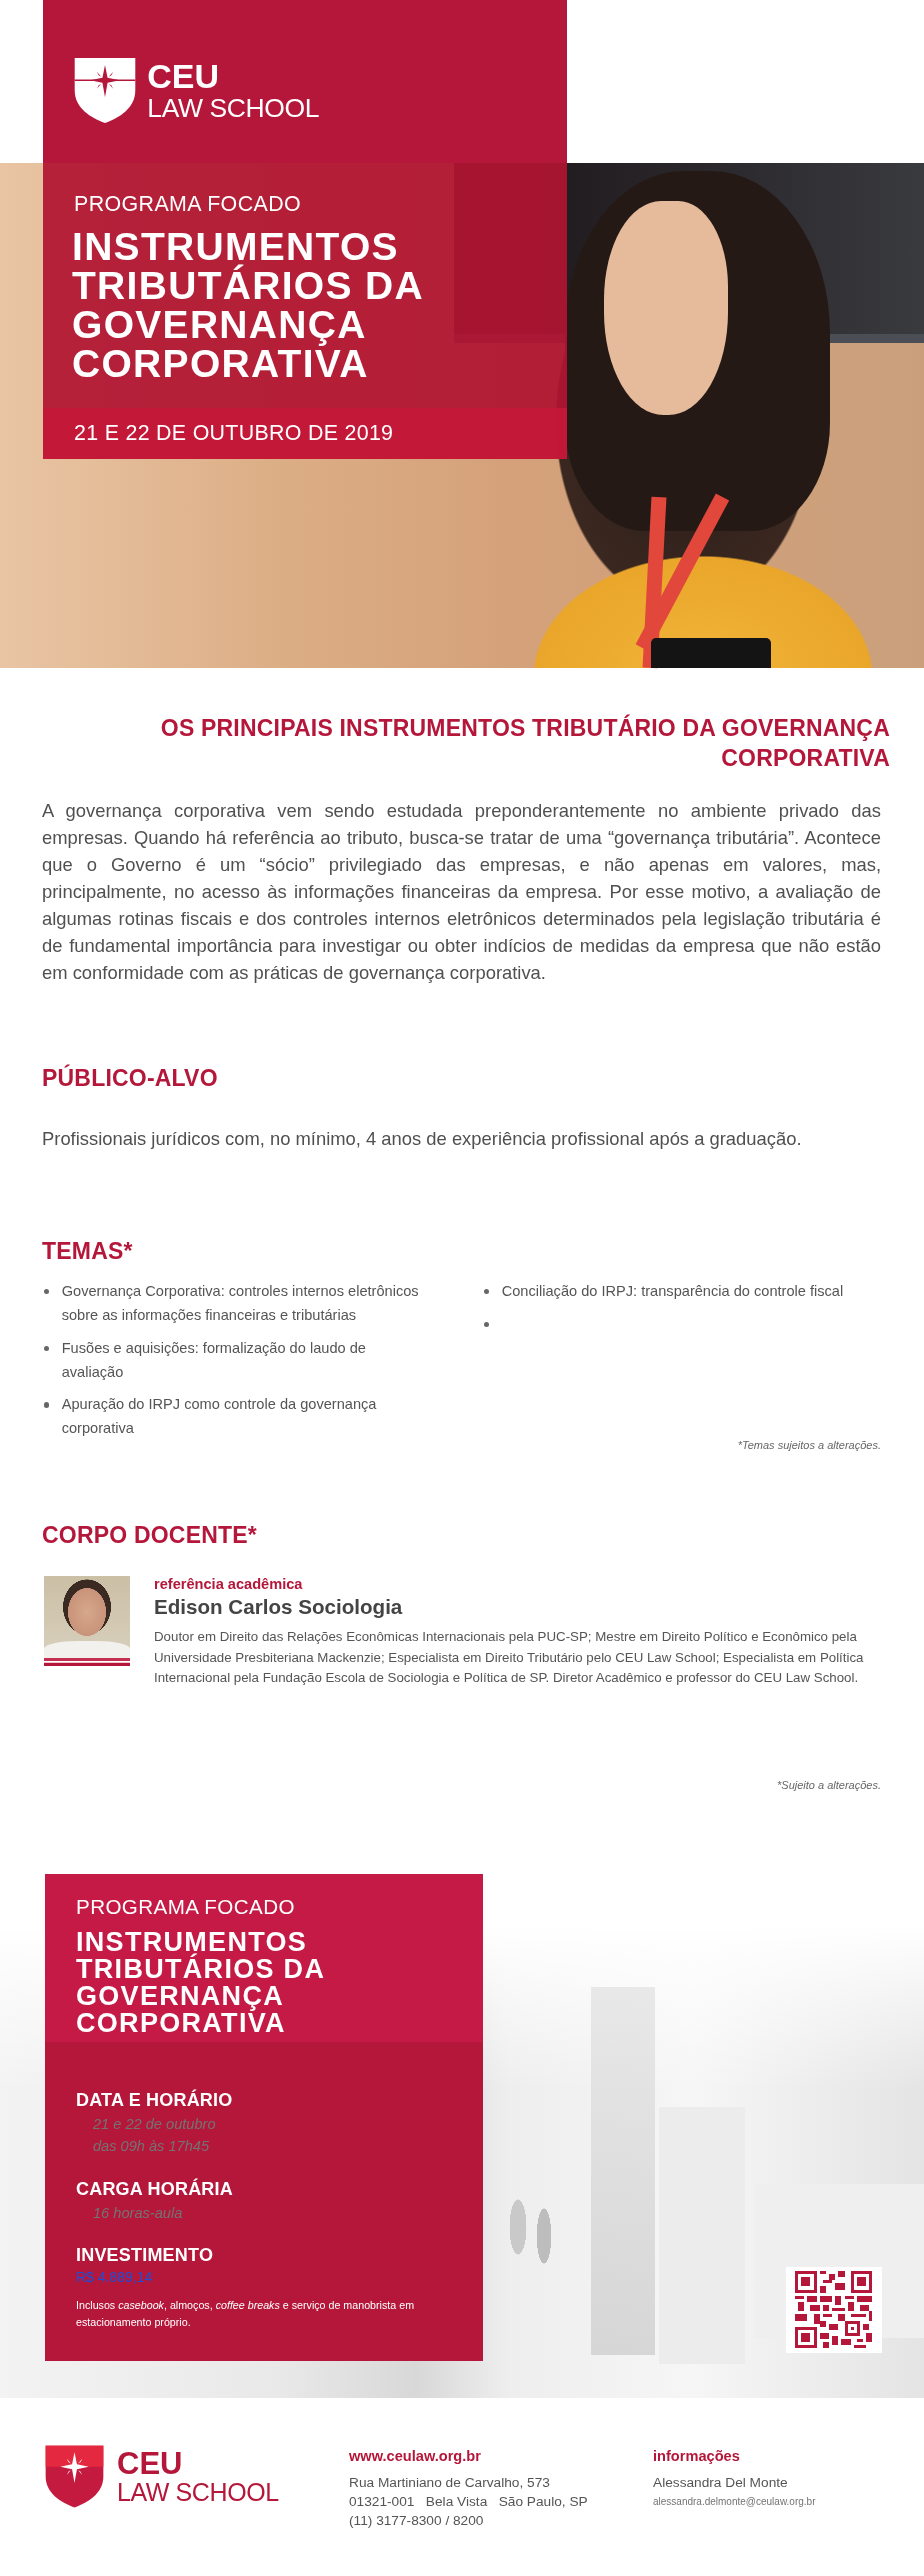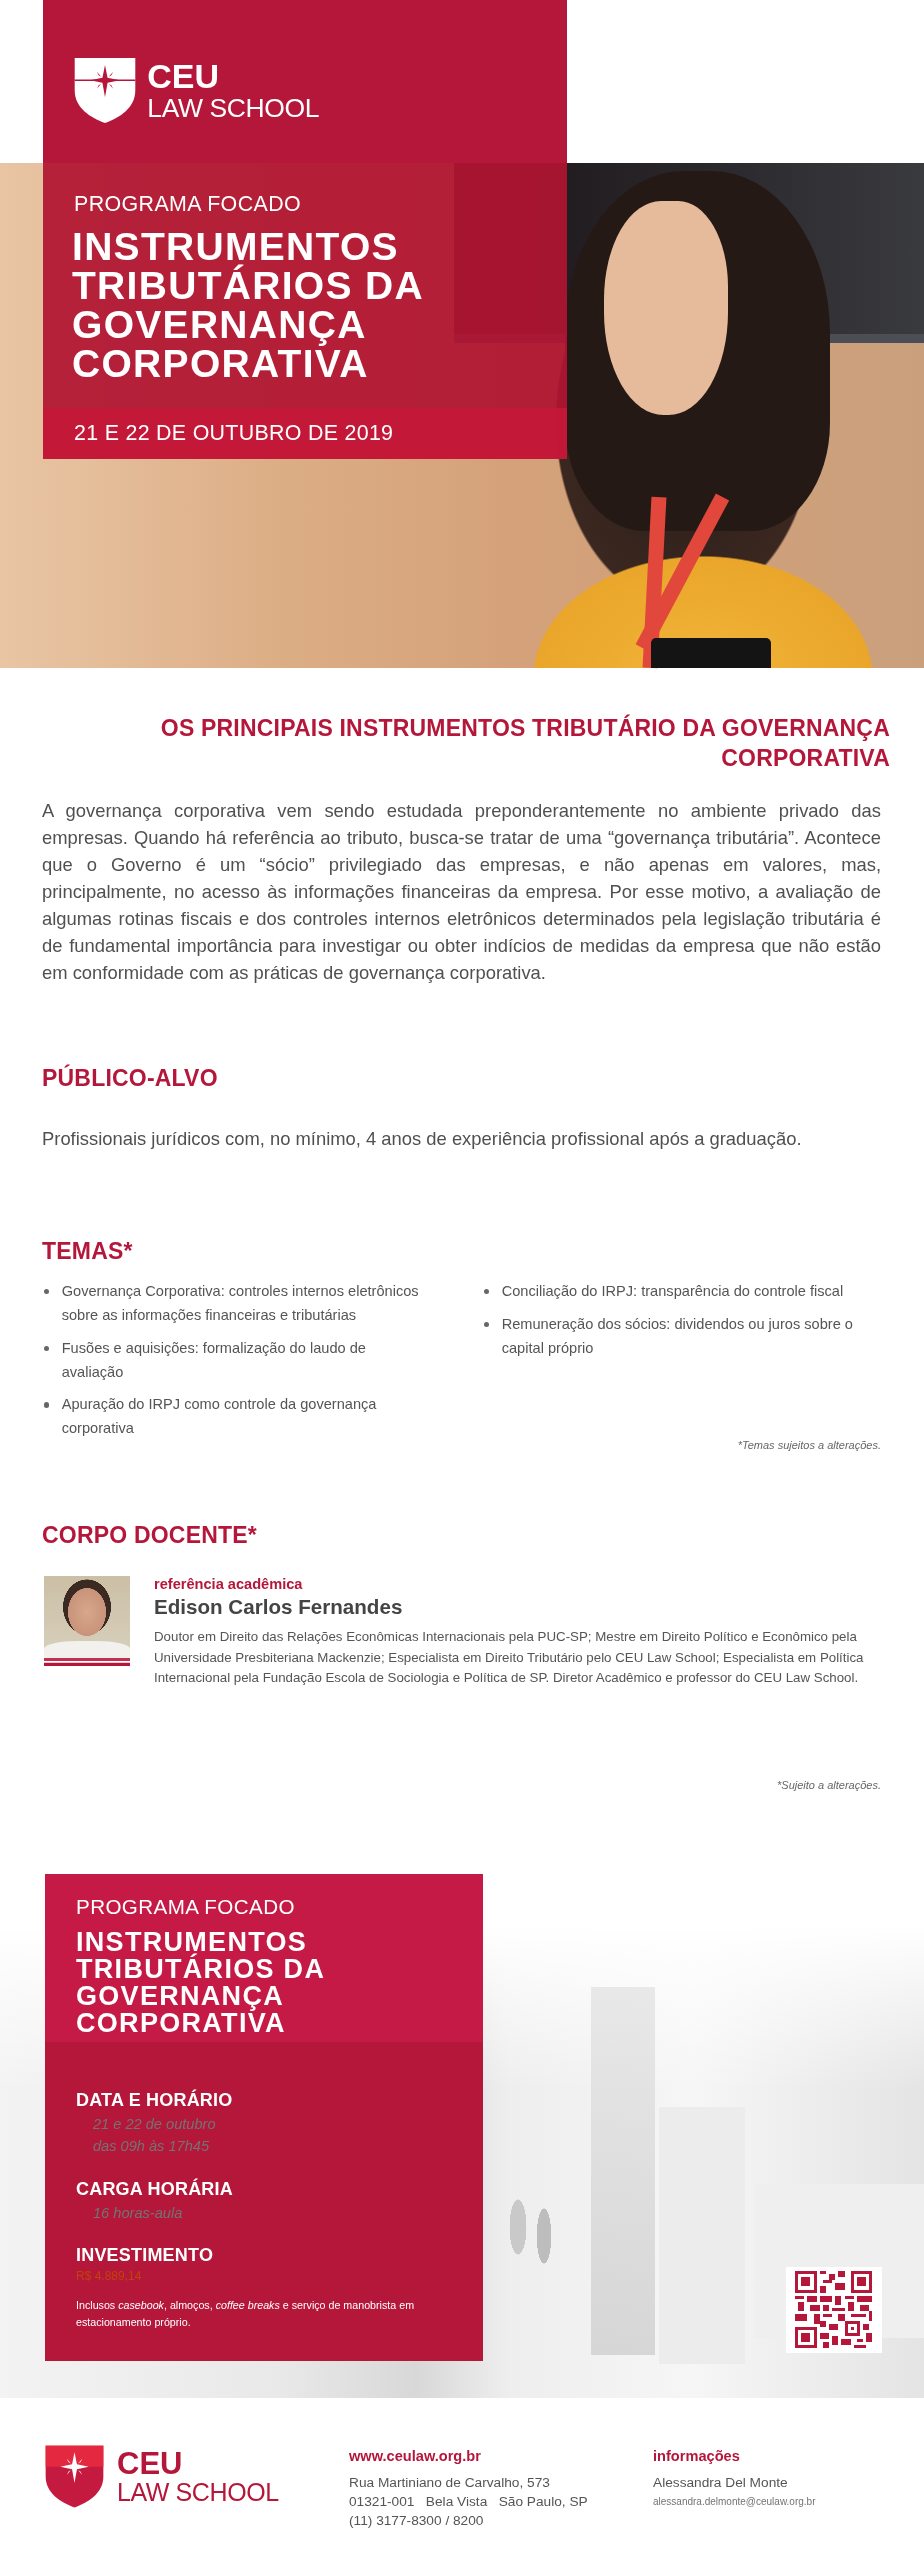--- a/index.html
+++ b/index.html
@@ -73,21 +73,21 @@
   .promo-desk { position: absolute; left: 754px; top: 2184px; width: 171px; height: 154px; background: #efefef; }
   .promo-people { position: absolute; left: 501px; top: 2167px; width: 60px; height: 111px; background: radial-gradient(ellipse 12px 39px at 17px 60px, #c9c9c9 0%, #c9c9c9 70%, rgba(0,0,0,0) 71%), radial-gradient(ellipse 10.3px 39px at 43px 69px, #bdbdbd 0%, #bdbdbd 70%, rgba(0,0,0,0) 71%); }
 
   .promo-box-top { position: absolute; left: 45px; top: 1874px; width: 438px; height: 168px; background: #c41a45; }
   .promo-box-bot { position: absolute; left: 45px; top: 2042px; width: 438px; height: 319px; background: #b5173a; }
   .promo-kicker { position: absolute; left: 76px; top: 1895px; color: #fff; font-size: 20.6px; letter-spacing: 0.4px; }
   .promo-title { position: absolute; left: 76px; top: 1929px; color: #fff; font-weight: bold; font-size: 27px; line-height: 27px; letter-spacing: 1.3px; }
   .promo-title div { white-space: nowrap; }
   .promo-h { position: absolute; left: 76px; color: #fff; font-weight: bold; font-size: 18px; letter-spacing: 0.2px; }
   .promo-v { position: absolute; left: 93px; color: #737373; font-size: 14.6px; line-height: 22px; font-style: italic; }
-  .promo-price { position: absolute; left: 76px; color: #c2410c; font-size: 12px; text-align: center; }
+  .promo-price { position: absolute; left: 76px; color: #1d4ed8; font-size: 14px; text-align: center; }
   .promo-small { position: absolute; left: 76px; color: #fff; font-size: 10.7px; line-height: 17px; width: 360px; }
 
   .qr { position: absolute; left: 786px; top: 2267px; width: 96px; height: 86px; background: #fff; padding: 4.3px; }
   .qr svg { width: 100%; height: 100%; display: block; }
 
   
   .footer-logo { position: absolute; left: 44px; top: 2444px; display: flex; align-items: center; }
   .footer-logo .logo-shield { width: 61px; height: 65px; }
   .footer-logo .logo-text { color: #b5173a; margin-left: 12px; }
   .footer-logo .logo-ceu { font-size: 31px; }
@@ -148,34 +148,34 @@
 <div class="body-text" style="top:1125px;">Profissionais jurídicos com, no mínimo, 4 anos de experiência profissional após a graduação.</div>
 
 <div class="section-title" style="top:1236px;">TEMAS*</div>
 <ul class="temas-list" style="left:42px; top:1279px; width:377px;">
   <li><span class="bullet"></span><span>Governança Corporativa: controles internos eletrônicos sobre as informações financeiras e tributárias</span></li>
   <li><span class="bullet"></span><span>Fusões e aquisições: formalização do laudo de avaliação</span></li>
   <li><span class="bullet"></span><span>Apuração do IRPJ como controle da governança corporativa</span></li>
 </ul>
 <ul class="temas-list" style="left:482px; top:1279px; width:403px;">
   <li><span class="bullet"></span><span>Conciliação do IRPJ: transparência do controle fiscal</span></li>
-  <li><span class="bullet"></span><span>Remuneração dos sócios: dividendos ou juros sobre o capital próprio</span></li>
+  <li><span class="bullet"></span></li>
 </ul>
 <div class="note" style="top:1439px;">*Temas sujeitos a alterações.</div>
 
 <div class="section-title" style="top:1520px;">CORPO DOCENTE*</div>
 <div class="docente">
   <div class="docente-photo">
     <div class="docente-shirt"></div>
   </div>
   <div class="docente-stripe1"></div>
   <div class="docente-stripe2"></div>
   <div class="docente-stripe3"></div>
   <div class="docente-role">referência acadêmica</div>
-  <div class="docente-name">Edison Carlos Fernandes</div>
+  <div class="docente-name">Edison Carlos Sociologia</div>
   <div class="docente-bio">Doutor em Direito das Relações Econômicas Internacionais pela PUC-SP; Mestre em Direito Político e Econômico pela Universidade Presbiteriana Mackenzie; Especialista em Direito Tributário pelo CEU Law School; Especialista em Política Internacional pela Fundação Escola de Sociologia e Política de SP. Diretor Acadêmico e professor do CEU Law School.</div>
 </div>
 <div class="note" style="top:1779px;">*Sujeito a alterações.</div>
 
 <div class="promo-bg"></div>
 <div class="promo-pillar"></div>
 <div class="promo-wall"></div>
 <div class="promo-desk"></div>
 <div class="promo-people"></div>
 

